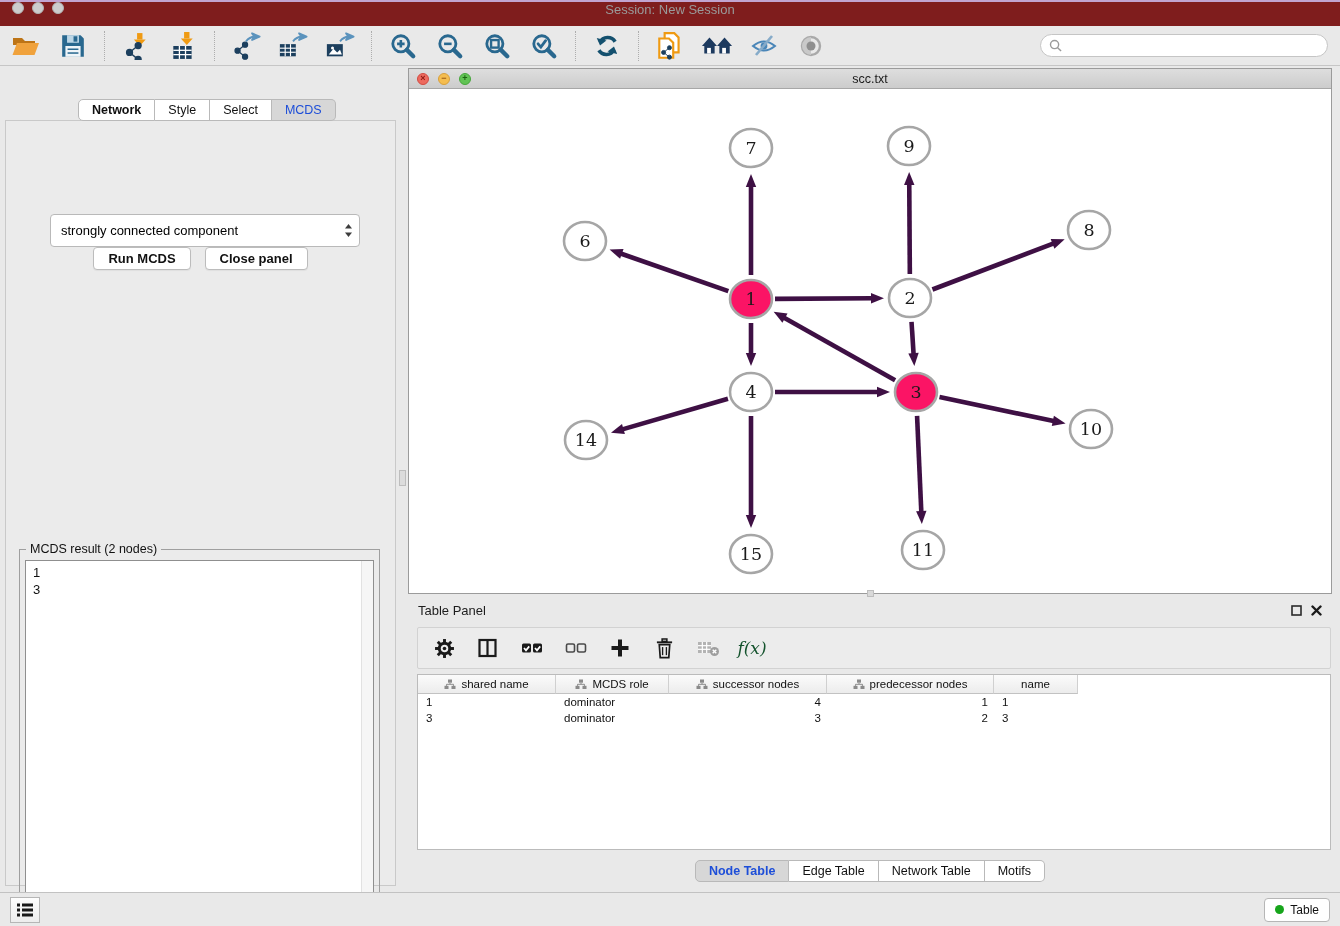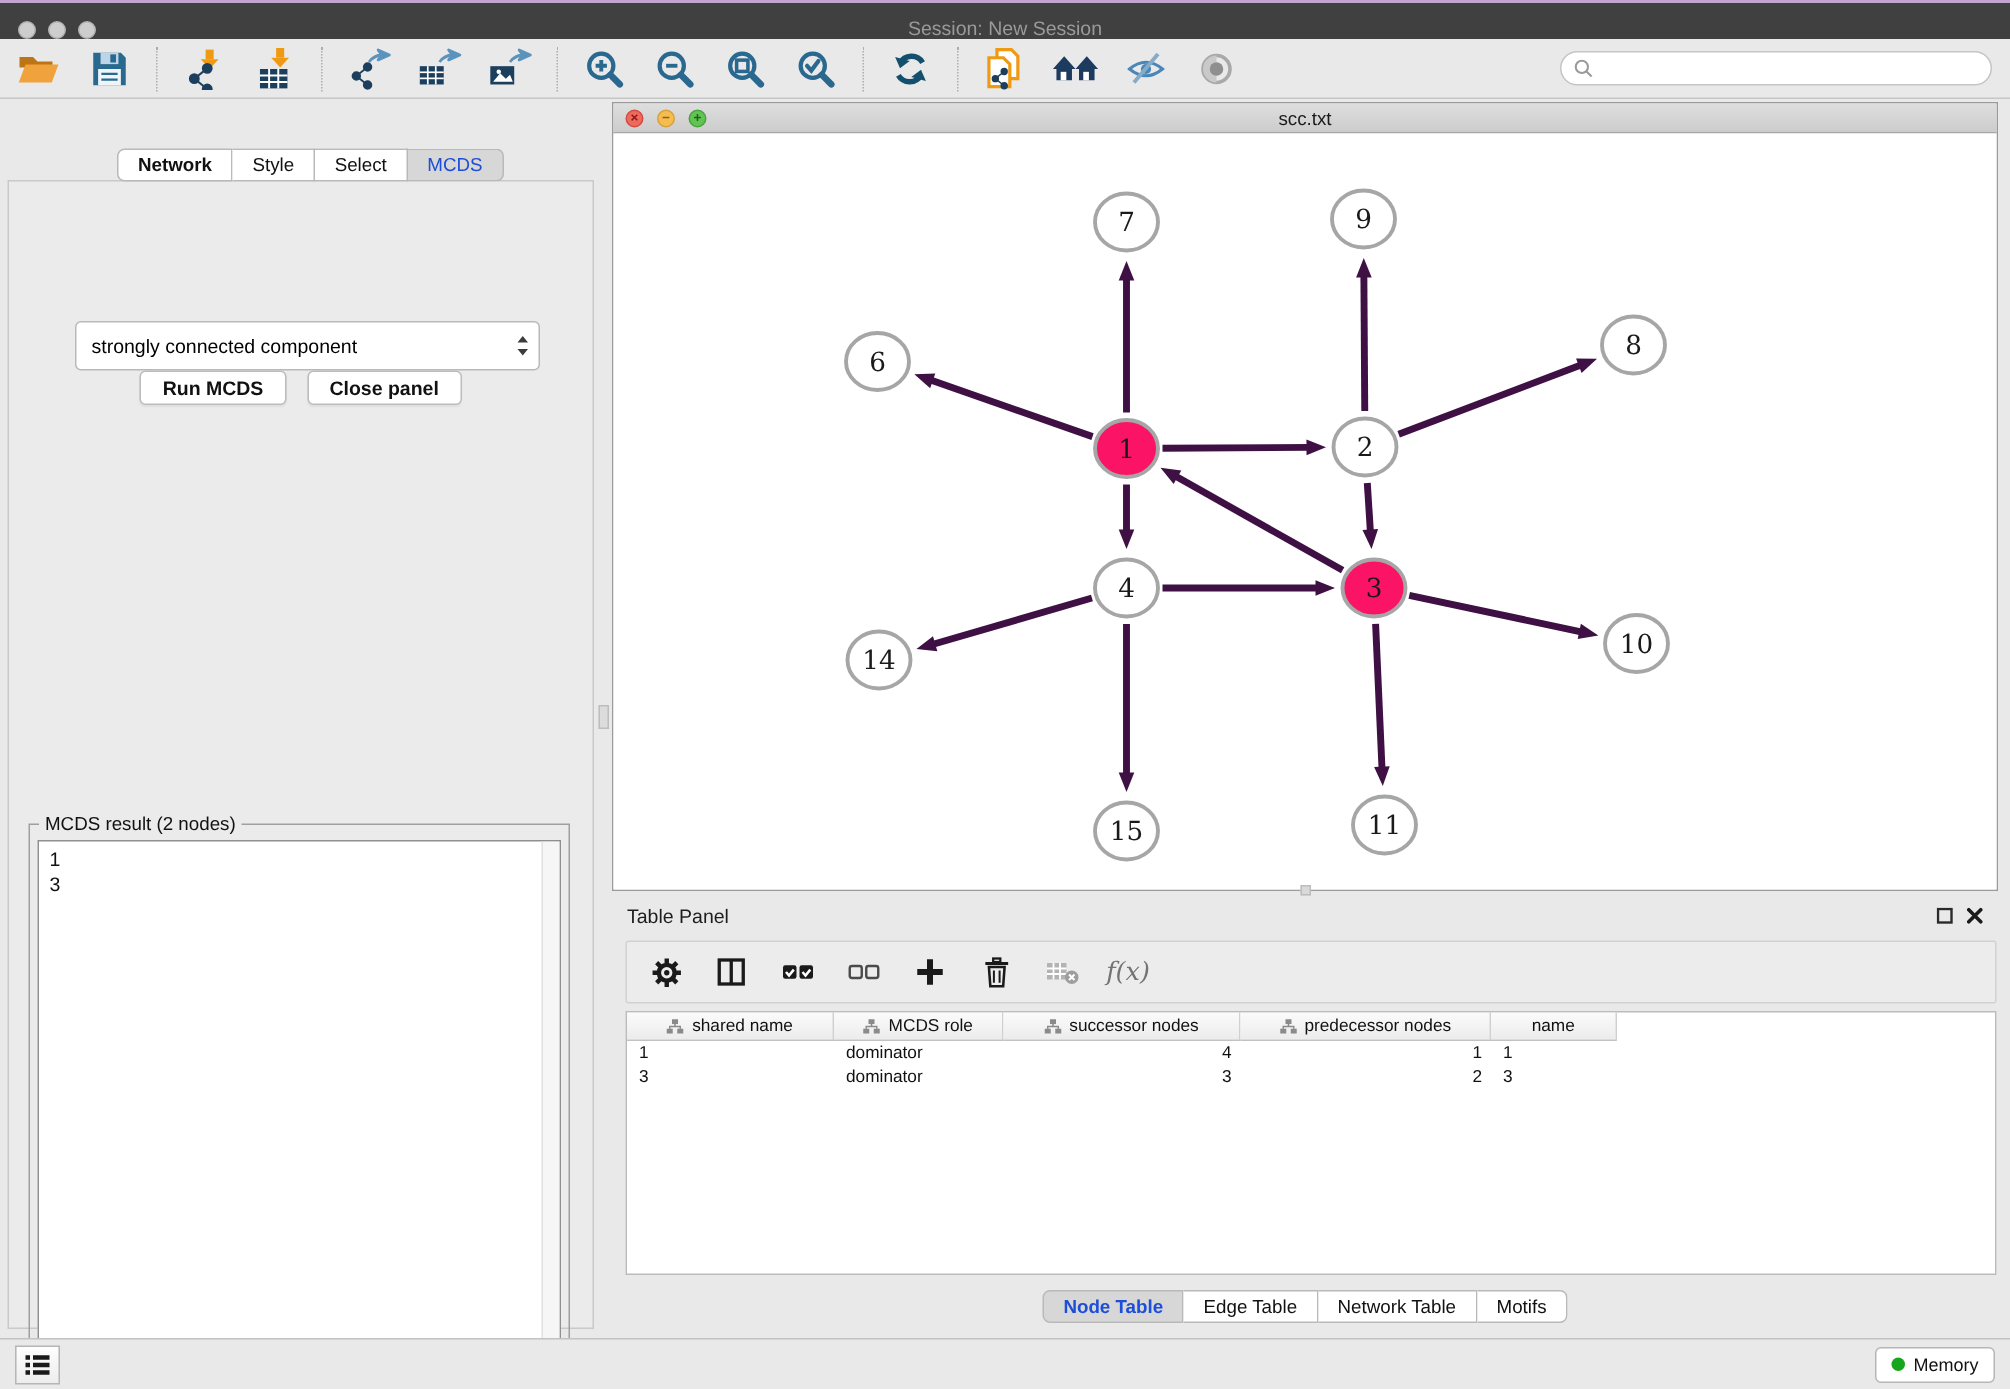--- a/index.html
+++ b/index.html
@@ -1,21 +1,21 @@
 <!DOCTYPE html>
 <html><head>
 <meta charset="utf-8">
 <style>
   * { margin:0; padding:0; box-sizing:border-box; }
   html,body { width:1340px; height:926px; }
   body { font-family:"Liberation Sans", sans-serif; background:#e9e9e9; overflow:hidden; }
   .app { position:relative; width:1340px; height:926px; background:#e9e9e9; border-top:2px solid #c2a4d0; }
 
   
-  .titlebar { height:24px; display:flex; align-items:flex-end; position:relative; background:#404040; }
+  .titlebar { height:24px; display:flex; align-items:flex-start; position:relative; background:#7f1d1d; }
   .dots { display:flex; gap:8px; margin-left:12px; }
   .dot { width:12px; height:12px; border-radius:50%; background:#cdcdcd; border:1px solid #b2b2b2; }
   .win-title { position:absolute; left:0; right:0; text-align:center; color:#9a9a9a; font-size:13px; }
 
   
   .main-toolbar { height:40px; display:flex; align-items:center; padding:0 12px 0 10px; gap:15px; border-bottom:1px solid #c6c6c6; background:#e9e9e9; }
   .tool-btn { width:32px; height:32px; display:flex; align-items:center; justify-content:center; cursor:default; }
   .tool-sep { width:1px; height:30px; border-left:1px dotted #adadad; }
   .search-box { margin-left:auto; width:288px; height:23px; background:#fff; border:1px solid #c5c5c5; border-radius:12px; display:flex; align-items:center; padding:0 8px; }
   .search-box input { border:none; outline:none; flex:1; font-size:12px; margin-left:5px; background:transparent; }
@@ -50,21 +50,21 @@
   .tl-yellow { background:#f5bd4f; border:1px solid #d8a03c; color:#985a14; }
   .tl-green { background:#61c354; border:1px solid #47a63c; color:#1c6411; }
   .net-title { position:absolute; left:0; right:0; text-align:center; font-size:12.5px; color:#1a1a1a; }
   .net-canvas { position:relative; width:100%; height:504px; background:#fff; }
   .canvas-grip { position:absolute; left:458px; bottom:-4px; width:7px; height:7px; background:#d9d9d9; border:1px solid #bdbdbd; }
 
   
   .table-panel { position:absolute; left:408px; top:596px; width:924px; height:296px; }
   .tp-toolbar { position:absolute; left:9px; right:1px; top:29px; height:42px; background:#ececec; border:1px solid #d2d2d2; border-radius:2px; display:flex; align-items:center; padding:0 14px; gap:20px; }
   .tp-btn { display:flex; align-items:center; justify-content:center; width:24px; height:24px; }
-  .fx-label { font-family:"DejaVu Serif", serif; font-style:italic; font-size:17px; color:#737373; }
+  .fx-label { font-family:"DejaVu Serif", serif; font-style:italic; font-size:17px; color:#14532d; }
   .tp-table { position:absolute; left:9px; right:1px; top:76px; bottom:44px; background:#fff; border:1px solid #bbb; overflow:hidden; }
   .thead { display:flex; height:19px; }
   .th { display:flex; align-items:center; justify-content:center; gap:5px; background:linear-gradient(#fbfbfb,#ececec); border-right:1px solid #d0d0d0; border-bottom:1px solid #c2c2c2; font-size:11.5px; color:#111; }
   .trow { display:flex; height:16px; align-items:center; }
   .td { font-size:11.5px; color:#111; overflow:hidden; white-space:nowrap; }
   .td.left { text-align:left; padding-left:8px; }
   .td.right { text-align:right; padding-right:6px; }
   .tp-tabs { position:absolute; left:0; right:0; bottom:12px; display:flex; justify-content:center; }
 
   
@@ -563,17 +563,17 @@
         <rect x="1" y="1.5" width="3" height="3" fill="#1a1a1a"></rect>
           <rect x="6" y="1.5" width="11" height="3" fill="#1a1a1a"></rect>
         <rect x="1" y="6.5" width="3" height="3" fill="#1a1a1a"></rect>
           <rect x="6" y="6.5" width="11" height="3" fill="#1a1a1a"></rect>
         <rect x="1" y="11.5" width="3" height="3" fill="#1a1a1a"></rect>
           <rect x="6" y="11.5" width="11" height="3" fill="#1a1a1a"></rect>
       </svg>
     </div>
     <div class="memory-btn">
       <span class="mem-dot"></span>
-      <span>Memory</span>
+      <span>Table</span>
     </div>
   </div>
 
 </div>
 
 </body></html>

